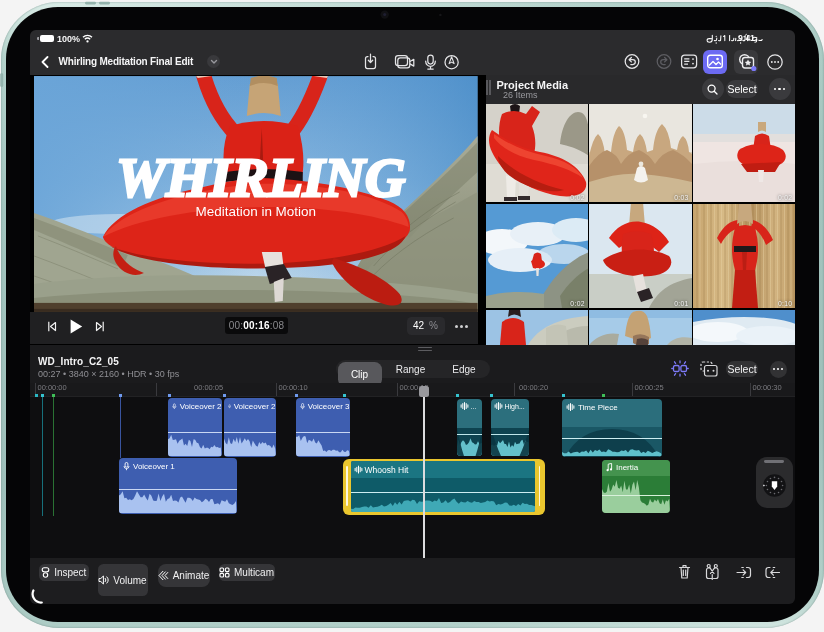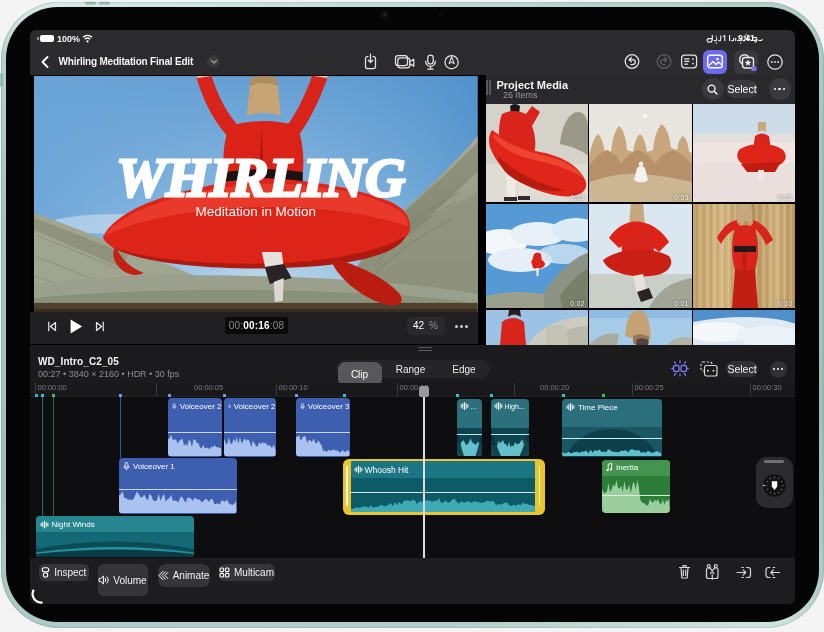--- a/index.html
+++ b/index.html
@@ -388,21 +388,21 @@
 <div class="abs ruler"></div>
 <div class="tick" style="left:35px;"></div>
       <div class="rl" style="left:37.5px;">00:00:00</div>
 <div class="tick" style="left:156px;"></div>
       <div class="rl" style="left:166px;margin-left:28px;">00:00:05</div>
 <div class="tick" style="left:276px;"></div>
       <div class="rl" style="left:278.5px;">00:00:10</div>
 <div class="tick" style="left:397px;"></div>
       <div class="rl" style="left:399.5px;">00:00:15</div>
 <div class="tick" style="left:514px;"></div>
-      <div class="rl" style="left:540px;">00:00:20</div>
+      <div class="rl" style="left:519px;">00:00:20</div>
 <div class="tick" style="left:632px;"></div>
       <div class="rl" style="left:634.5px;">00:00:25</div>
 <div class="tick" style="left:750px;"></div>
       <div class="rl" style="left:752.5px;">00:00:30</div>
 <div class="mark" style="left:34.5px;background:#2bb8c4;"></div>
 <div class="mark" style="left:41px;background:#35c3cf;"></div>
 <div class="mark" style="left:51.5px;background:#3fbf58;"></div>
 <div class="mark" style="left:118.5px;background:#6f9aee;"></div>
 <div class="mark" style="left:167.5px;background:#6f9aee;"></div>
 <div class="mark" style="left:223px;background:#6f9aee;"></div>
@@ -531,32 +531,20 @@
             <path d="M2.2 7.2 V1.2 L5.6 .4 V6.4" fill="none" stroke="#fff" stroke-width=".9"></path>
             <circle cx="1.6" cy="7.2" r="1.1" fill="#fff"></circle>
             <circle cx="5" cy="6.4" r="1.1" fill="#fff"></circle>
           </svg>Inertia</div>
 <svg class="abs" style="left:0;bottom:0" width="68" height="34" viewBox="0 0 68 34" preserveAspectRatio="none">
 <path d="M0 34 L0 10.1 L1.6 13.6 L3.2 14.0 L4.8 12.8 L6.4 4.1 L8.0 12.7 L9.6 10.5 L11.2 5.4 L12.8 7.8 L14.4 1.0 L16.0 8.7 L17.6 9.8 L19.2 6.6 L20.8 13.3 L22.4 1.7 L24.0 10.6 L25.6 10.4 L27.2 5.4 L28.8 14.4 L30.4 5.8 L32.0 2.6 L33.6 11.2 L35.2 0.9 L36.8 8.0 L38.4 21.3 L40.0 23.5 L41.6 24.0 L43.2 24.9 L44.8 26.8 L46.4 25.4 L48.0 19.8 L49.6 23.0 L51.2 23.6 L52.8 20.4 L54.4 22.5 L56.0 19.9 L57.6 24.3 L59.2 25.3 L60.8 20.3 L62.4 25.7 L64.0 21.2 L65.6 22.6 L67.2 19.8 L68 34 Z" fill="#9ace9d"></path>
         </svg>
 <div class="abs" style="left:0;top:35px;width:100%;height:1.2px;background:#d8f0da;"></div>
 </div>
 
-<div class="clip" style="left:35.5px;top:516px;width:158px;height:40.5px;background:#136976;">
-<div class="clab" style="background:#27858f;"><svg width="9" height="9" viewBox="0 0 8 8">
-            <g stroke="#fff" stroke-width=".9" stroke-linecap="round">
-              <path d="M1 3 V5 M2.5 2 V6 M4 1 V7 M5.5 2 V6 M7 3 V5"></path>
-            </g>
-          </svg>Night Winds</div>
-<svg class="abs" style="left:0;bottom:0" width="158" height="17" viewBox="0 0 158 17" preserveAspectRatio="none">
-<path d="M0 17 L0 9 Q40 1.5 79 1.5 Q118 1.5 158 9 L158 17 Z" fill="#0c4a54"></path>
-<path d="M0 17 L0 12.5 Q40 7 79 7 Q118 7 158 12.5 L158 17 Z" fill="#23929e"></path>
-<path d="M0 17 L0 14 Q40 9.5 79 9.5 Q118 9.5 158 14 L158 17 Z" fill="#0a3a43"></path>
-</svg>
-</div>
 
 <div class="abs" style="left:419px;top:385.5px;width:9.5px;height:11.5px;background:#98989d;border-radius:2.5px;"></div>
 <div class="abs" style="left:423.3px;top:397px;width:1.3px;height:161px;background:#dcdcde;"></div>
 
 <div class="abs" style="left:755.5px;top:456.5px;width:37.5px;height:51px;border-radius:11px;background:#2b2b2d;"></div>
 <div class="abs" style="left:763.7px;top:460.2px;width:20.6px;height:2.8px;border-radius:1.4px;background:#707075;"></div>
 <svg class="abs" style="left:762.7px;top:473.6px" width="23" height="23" viewBox="0 0 23 23">
 <circle cx="11.5" cy="11.5" r="11.3" fill="#121214"></circle>
 <g fill="#6a6a6f">
 <circle cx="11.5" cy="3.4" r=".8"></circle>

